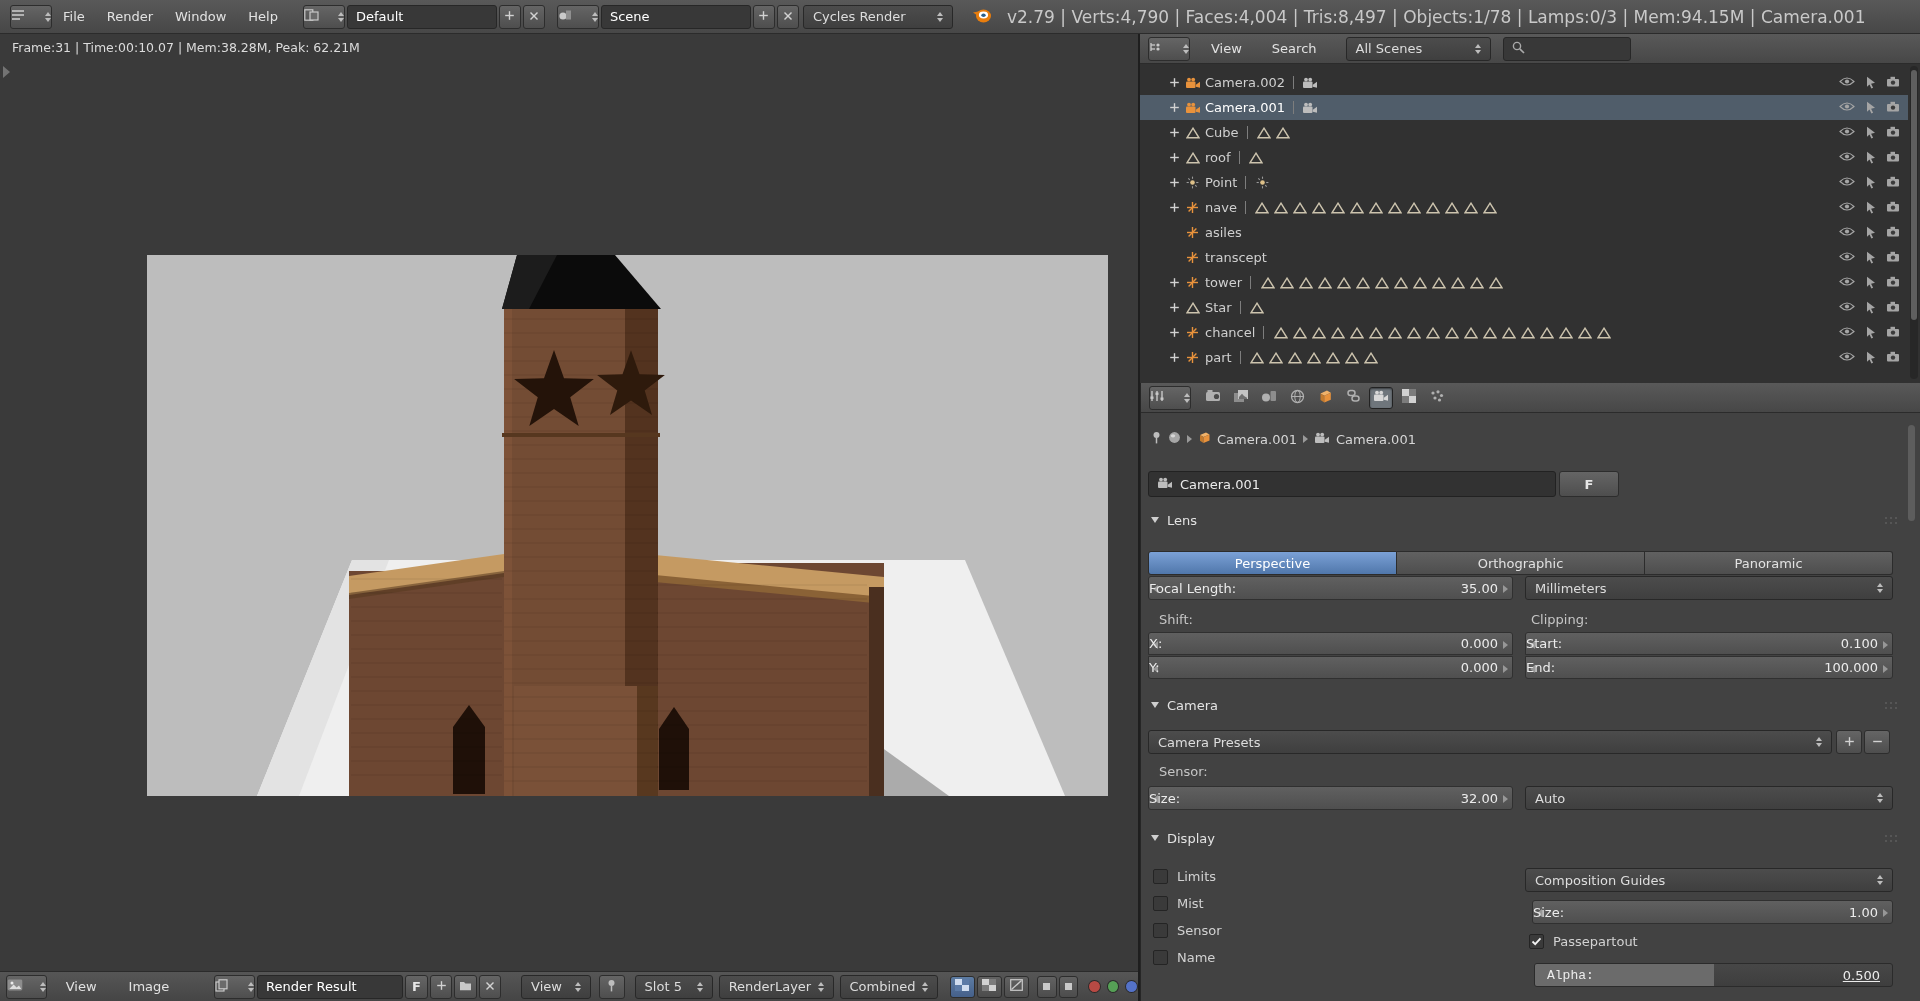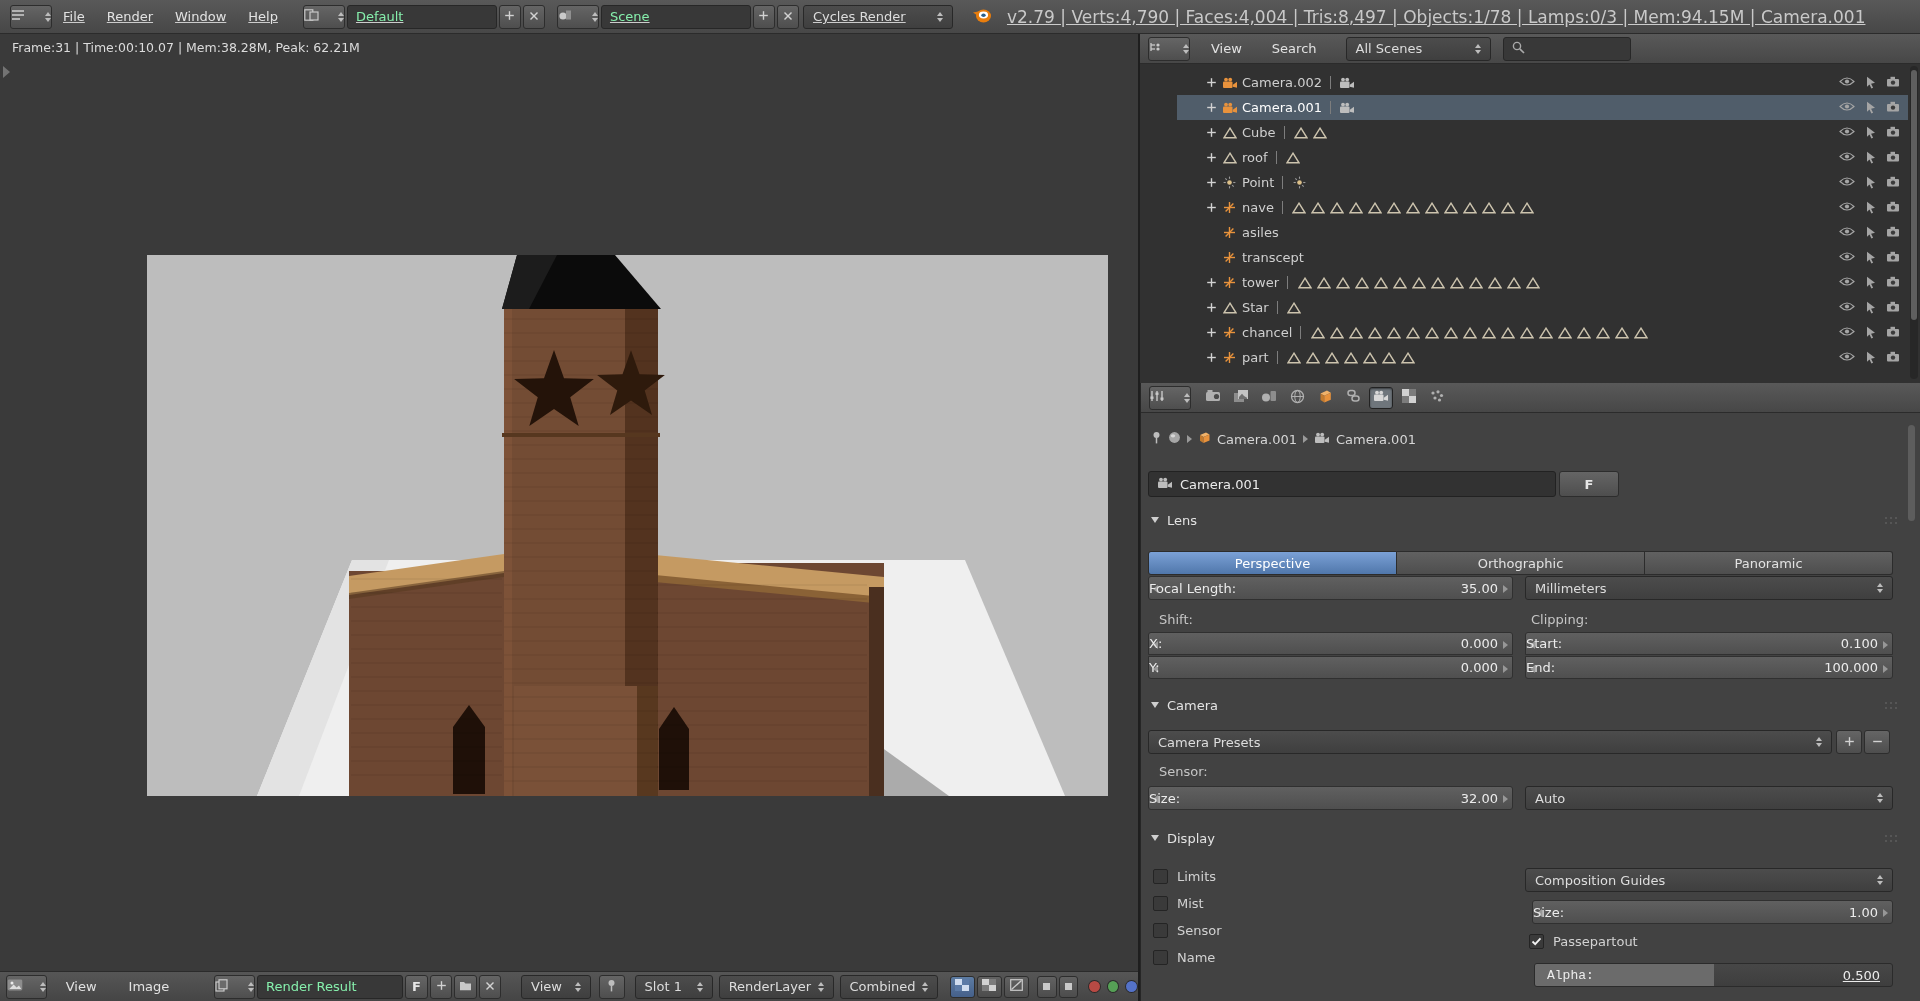--- a/index.html
+++ b/index.html
@@ -2,33 +2,33 @@
 <html><head>
 <meta charset="utf-8">
 <style>
   * { box-sizing:border-box; }
   html,body { margin:0; padding:0; }
   body {
     width:1920px; height:1001px; position:relative; overflow:hidden;
     background:#1e1e1e; font-family:"DejaVu Sans","Liberation Sans",sans-serif;
     font-size:13px; color:#cccccc; user-select:none;
   }
-  .hdr { background:linear-gradient(#595959,#474747); border-bottom:1px solid #2b2b2b;text-decoration:underline; }
+  .hdr { background:linear-gradient(#595959,#474747); border-bottom:1px solid #2b2b2b; }
   .menu { padding:0 11px; color:#e2e2e2; line-height:34px; cursor:default; }
   .btn {
     background:linear-gradient(#656565,#4e4e4e); border:1px solid #2d2d2d; border-radius:3px;
     height:24px; display:inline-flex; align-items:center; justify-content:center; color:#e6e6e6;
   }
   .chip { width:42px; gap:3px; }
   .updown { display:inline-flex; flex-direction:column; gap:2px; margin-left:auto; padding-left:6px; }
   .updown i { width:0; height:0; border-left:3.5px solid transparent; border-right:3.5px solid transparent; display:block; }
   .updown i.up { border-bottom:4px solid #bdbdbd; }
   .updown i.dn { border-top:4px solid #bdbdbd; }
   .darkfield { background:#383838; border:1px solid #272727; border-radius:3px; height:24px;
-    display:inline-flex; align-items:center; padding:0 8px; color:#86efac; }
+    display:inline-flex; align-items:center; padding:0 8px; color:#ffffff; }
   .menuf { background:linear-gradient(#4c4c4c,#3f3f3f); border:1px solid #282828; border-radius:3px;
     height:24px; display:inline-flex; align-items:center; padding:0 9px; color:#dddddd; position:absolute; }
   .numf { background:linear-gradient(#606060,#4f4f4f); border:1px solid #303030; border-radius:3px;
     height:24px; display:flex; align-items:center; color:#ececec; position:absolute; }
   .numf .nl { }
   .numf .nv { margin-left:auto; margin-right:14px; }
   .nfa { width:0; height:0; border-top:4px solid transparent; border-bottom:4px solid transparent; opacity:.5; position:absolute; top:8px; }
   .nfa.l { border-right:5px solid #d8d8d8; left:4px; }
   .nfa.r { border-left:5px solid #d8d8d8; right:4px; }
   .caret { width:0; height:0; border-left:4.5px solid transparent; border-right:4.5px solid transparent;
@@ -63,21 +63,21 @@
   .iconbtn.blue { background:linear-gradient(#5d7ca3,#45608a); }
   .dot { width:13px; height:13px; border-radius:50%; border:1px solid #2a2a2a; display:inline-block; }
   .dot.red{ background:#b84a44; } .dot.green{ background:#56a056; } .dot.blue{ background:#5472c8; }
 
   
   #outliner { position:absolute; left:1140px; top:34px; width:780px; height:349px; background:#313131; }
   #outl-hdr { height:30px; display:flex; align-items:center; background:linear-gradient(#595959,#474747);
     border-bottom:1px solid #2b2b2b; }
   #outl-hdr .menu { line-height:30px; }
   #outl-rows { position:absolute; top:30px; left:0; right:12px; bottom:0; padding-top:6px; overflow:hidden; }
-  .orow { position:relative; height:25px; display:flex; align-items:center; padding-left:26px; color:#cfcfcf;margin-left:37px; }
+  .orow { position:relative; height:25px; display:flex; align-items:center; padding-left:26px; color:#cfcfcf; }
   .orow.sel { background:#505d6a; color:#ffffff; }
   .oexp { width:17px; display:inline-flex; justify-content:center; }
   .oicn { width:19px; display:inline-flex; justify-content:center; }
   .oicn.s { width:19px; }
   .olbl { margin:0 4px 0 3px; white-space:nowrap; }
   .odiv { width:1px; height:13px; background:#7d7d7d; margin:0 7px 0 4px; }
   .ostrip { display:inline-flex; }
   .otog { position:absolute; right:8px; display:inline-flex; gap:10px; }
   .tgl { display:inline-flex; }
   #outl-scroll { position:absolute; right:2px; top:32px; width:8px; height:313px; background:#272727; border-radius:4px; }
@@ -369,21 +369,21 @@
           <i class="dn"></i>
         </span>
     </span>
     <span class="btn" style="width:26px;margin-left:8px">
         <span><svg width="11" height="13" viewBox="0 0 11 13">
             <circle cx="5.5" cy="4" r="3" fill="#bdbdbd"></circle>
             <line x1="5.5" y1="6.5" x2="5.5" y2="12.4" stroke="#bdbdbd" stroke-width="1.5"></line>
           </svg></span>
       </span>
     <span class="menuf" style="position:static;margin-left:10px;width:80px">
-      <span>Slot 1</span>
+      <span>Slot 5</span>
       <span class="updown">
           <i class="up"></i>
           <i class="dn"></i>
         </span>
     </span>
     <span class="menuf" style="position:static;margin-left:6px;width:118px">
       <span>RenderLayer</span>
       <span class="updown">
           <i class="up"></i>
           <i class="dn"></i>

